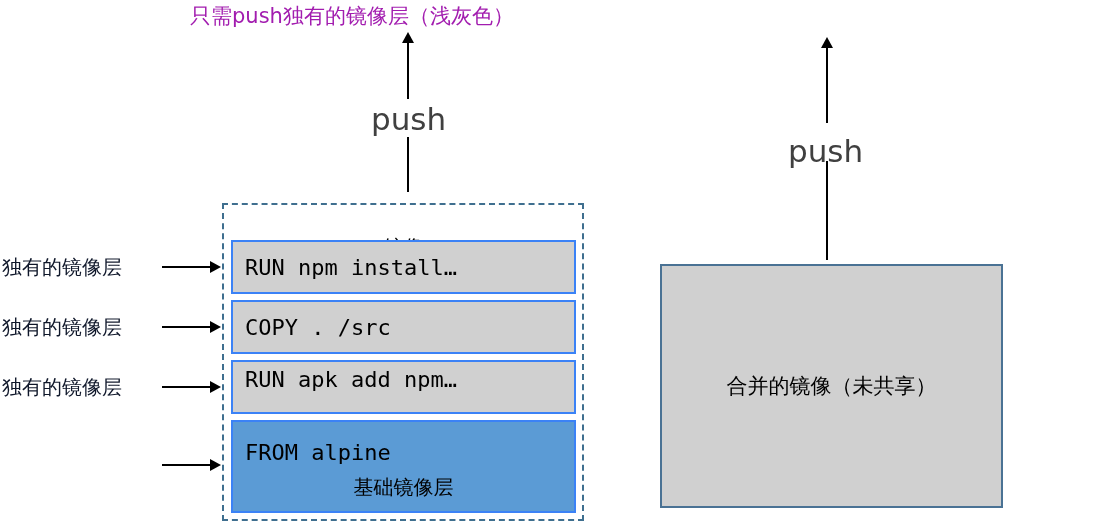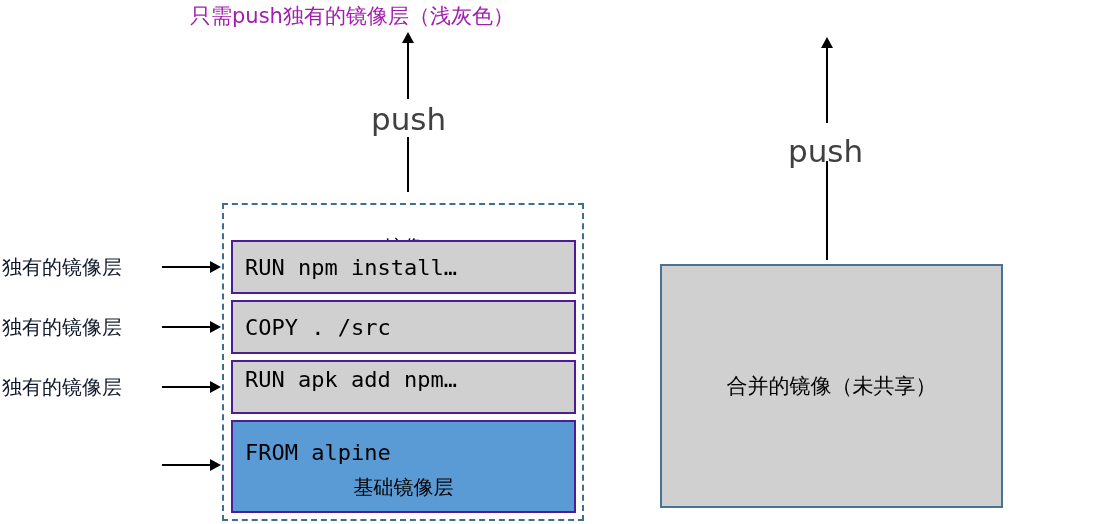--- a/index.html
+++ b/index.html
@@ -81,21 +81,21 @@
     white-space: nowrap;
     margin-top: 44px;
   }
 
   
   .layer {
     position: absolute;
     left: 231px;
     width: 345px;
     box-sizing: border-box;
-    border: 2px solid #4c1d95;
+    border: 2px solid #3b82f6;
     background: #d0d0d0;
   }
   .layer.base {
     background: #5b9bd5;
   }
   .layer-cmd {
     position: absolute;
     left: 12px;
     font-family: "DejaVu Sans Mono", monospace;
     font-size: 22px;

